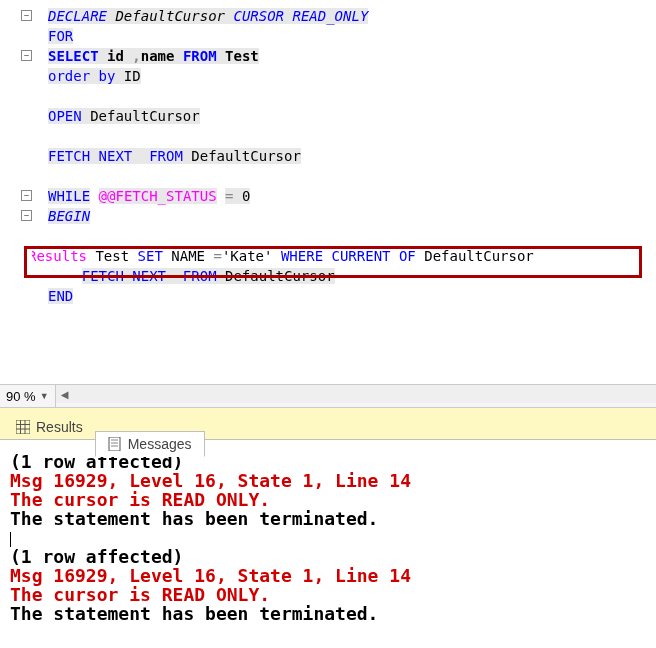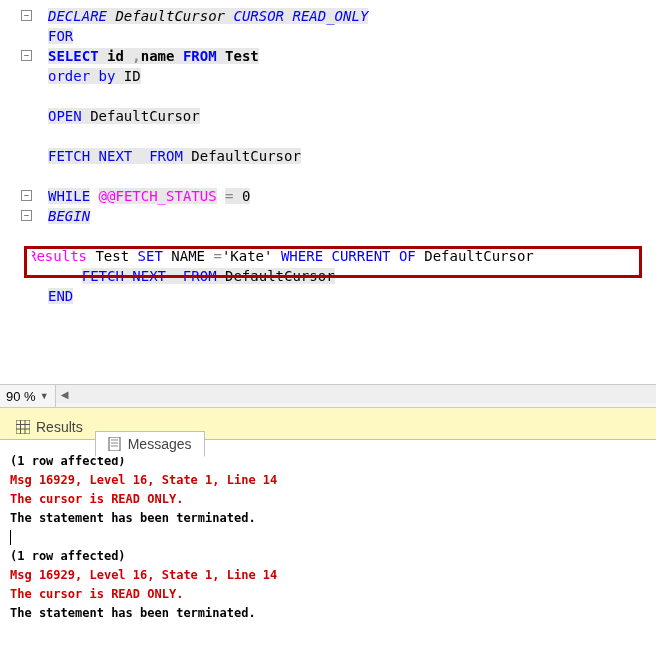--- a/index.html
+++ b/index.html
@@ -18,21 +18,21 @@
   .redbox{position:absolute;border:3px solid #a80000;background:transparent;pointer-events:none}
   .zoombar{display:flex;align-items:flex-start;height:22px;border-top:1px solid #cacaca;border-bottom:1px solid #cacaca;background:#f5f5f5;font-family:"Segoe UI",sans-serif;font-size:13px}
   .zoomsel{padding:0 6px;border-right:1px solid #cacaca;display:flex;align-items:center;height:100%}
   .zoomarr{margin-left:4px;font-size:9px;color:#555}
   .hscroll{flex:1;height:18px;background:#efefef;position:relative;display:flex;align-items:center}
   .hscroll .arrow{width:18px;height:18px;display:flex;align-items:center;justify-content:center;color:#666;font-size:10px}
   .tabs{display:flex;align-items:flex-end;font-family:"Segoe UI",sans-serif;font-size:14px;padding:6px 0 0 4px;border-bottom:1px solid #bfbfbf;background:#fef9c3;height:32px;box-sizing:border-box}
   .tab{padding:4px 12px;display:flex;align-items:center;gap:6px;color:#444;cursor:pointer}
   .tab.active{background:#fff;border:1px solid #bfbfbf;border-bottom:1px solid #fff;position:relative;top:18px}
   .tabicon{display:inline-block;width:14px;height:14px}
-  .messages{padding:12px 10px;font-family:Consolas,monospace;font-size:12px;line-height:19px}
+  .messages{padding:12px 10px;font-family:Consolas,monospace;font-size:18px;line-height:19px}
   .msg-row{white-space:pre}
   .err{color:#d00000;font-weight:bold}
   .blk{color:#000;font-weight:bold}
   .cursor-line{display:inline-block;width:1px;height:15px;background:#000;vertical-align:middle}
 </style>
 </head>
 <body>
 <div class="wrap">
 
 <div class="editor">

